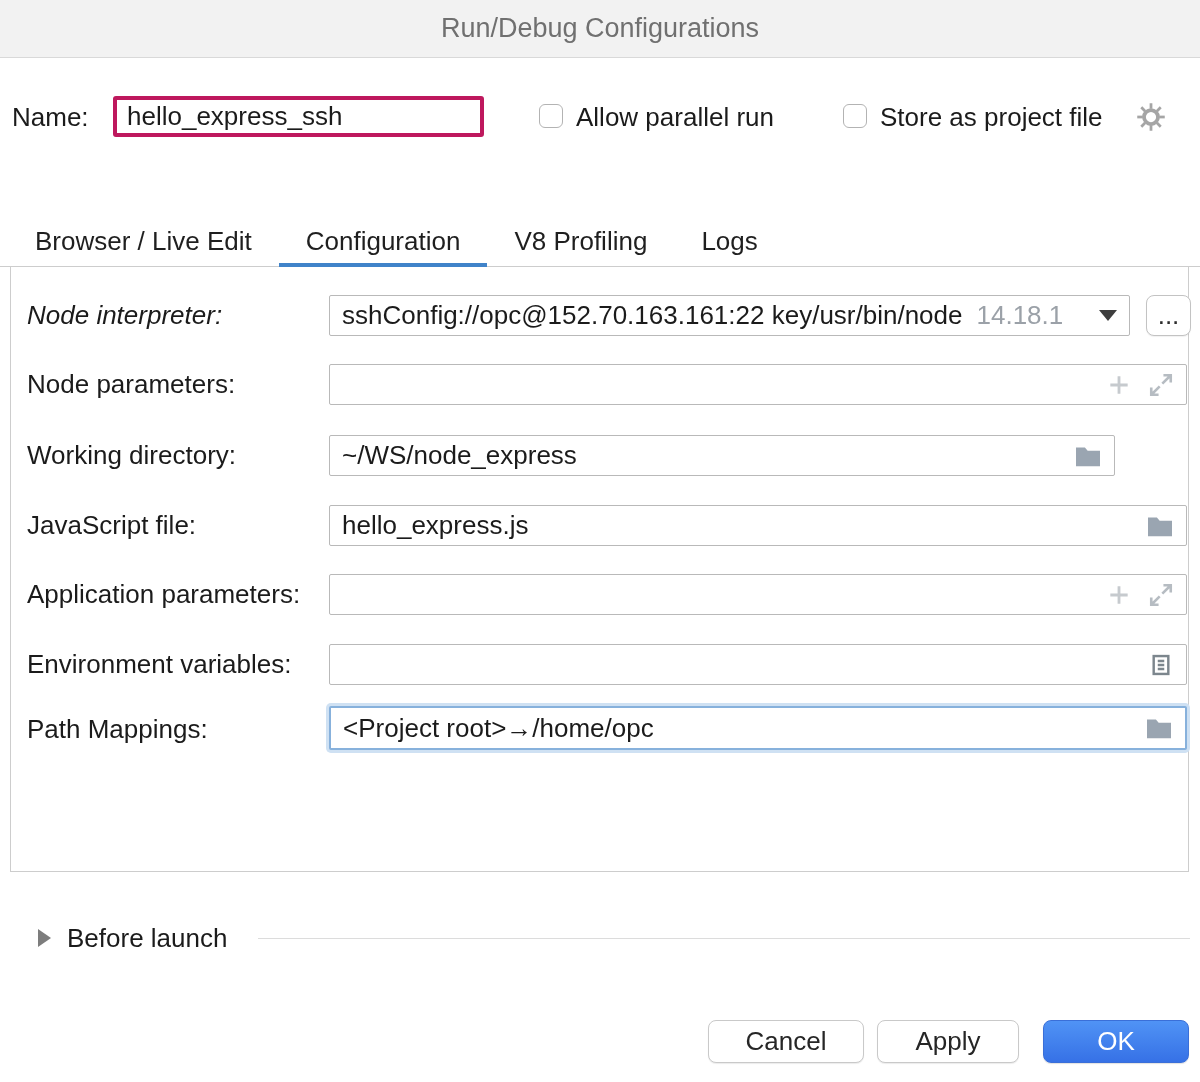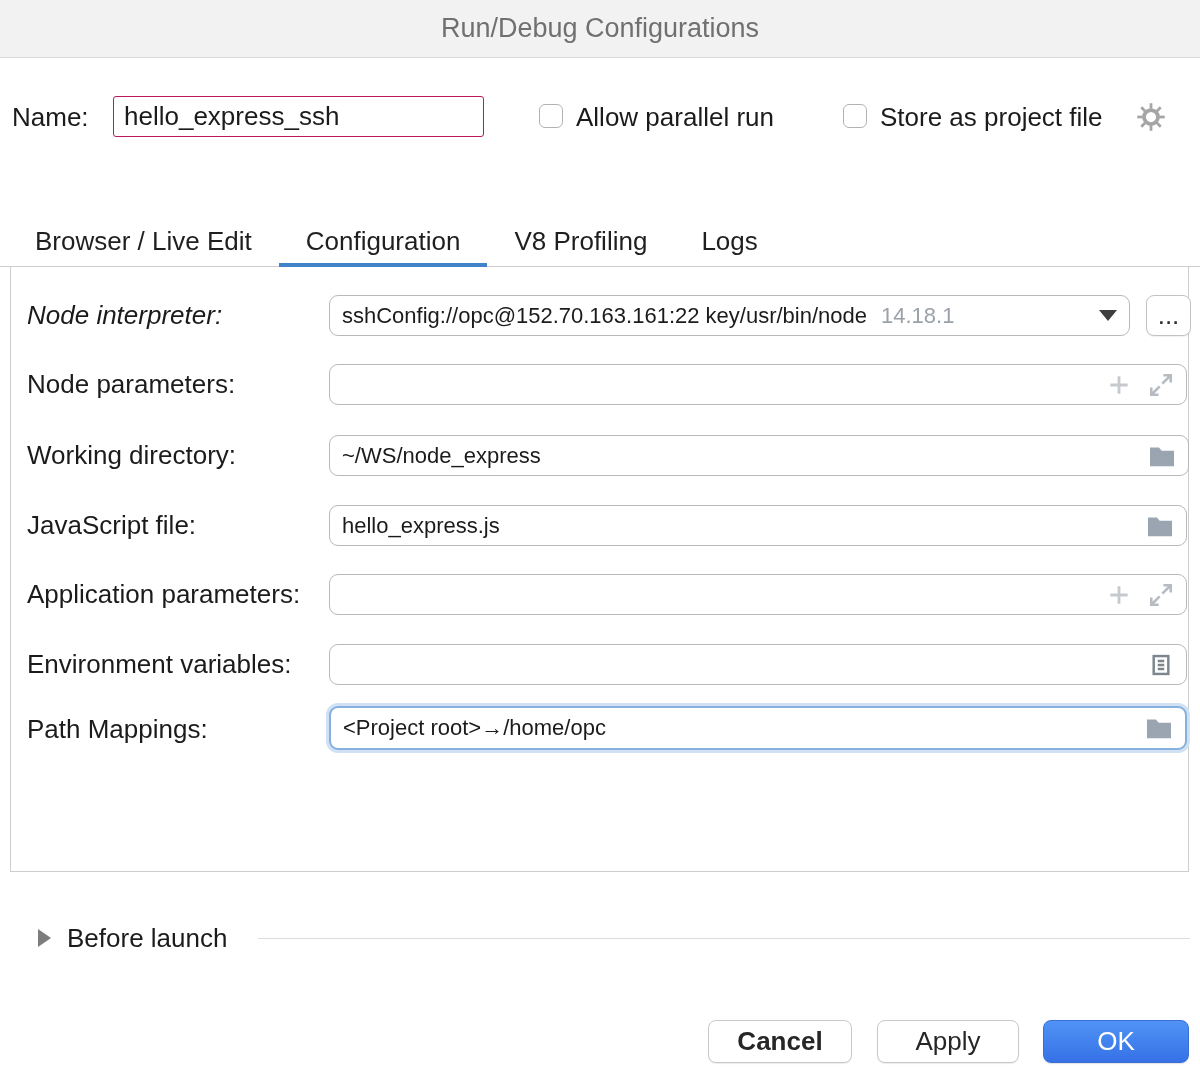--- a/index.html
+++ b/index.html
@@ -14,21 +14,21 @@
     position: absolute; left: 0; top: 0; width: 1200px; height: 57px;
     background: #f2f2f2; border-bottom: 1px solid #d9d9d9;
     display: flex; align-items: center; justify-content: center;
   }
   .titlebar .title { font-size: 27px; color: var(--title-text, #707070); }
 
   
   .name-label { position: absolute; left: 12px; top: 102px; font-size: 26px; text-align: right; }
   .name-input {
     position: absolute; left: 113px; top: 96px; width: 371px; height: 41px;
-    box-sizing: border-box; border: 1px solid #be185d; border-radius: 3px;
+    box-sizing: border-box; border: 4px solid #be185d; border-radius: 3px;
     font-family: inherit; font-size: 26px; color: #1b1b1b; padding: 0 10px;
     background: #fff; outline: none;
   }
   .checkbox {
     position: absolute; width: 24px; height: 24px; box-sizing: border-box;
     border: 1px solid #b3b3b3; border-radius: 6px; background: #fff;
   }
   .cb1 { left: 539px; top: 104px; }
   .cb2 { left: 843px; top: 104px; }
   .cb-label { position: absolute; top: 102px; font-size: 26px; white-space: nowrap; }
@@ -62,26 +62,26 @@
   .lbl-1 { top: 33px; font-style: italic; }
   .lbl-2 { top: 102px; }
   .lbl-3 { top: 173px; }
   .lbl-4 { top: 243px; }
   .lbl-5 { top: 312px; }
   .lbl-6 { top: 382px; }
   .lbl-7 { top: 447px; }
 
   .field {
     position: absolute; left: 318px; height: 41px; box-sizing: border-box;
-    border: 1px solid #b9b9b9; border-radius: 9px; background: #fff;
-    display: flex; align-items: center; padding: 0 12px; font-size: 22px;
+    border: 1px solid #b9b9b9; border-radius: 2px; background: #fff;
+    display: flex; align-items: center; padding: 0 12px; font-size: 26px;
   }
   .fld-1 { top: 28px; width: 801px; }
   .fld-2 { top: 97px; width: 858px; }
-  .fld-3 { top: 168px; width: 860px; }
+  .fld-3 { top: 168px; width: 786px; }
   .fld-4 { top: 238px; width: 858px; }
   .fld-5 { top: 307px; width: 858px; }
   .fld-6 { top: 377px; width: 858px; }
   .fld-7 {
     top: 439px; width: 858px; height: 44px;
     border: 2px solid var(--focus-border, #87b1dc);
     box-shadow: 0 0 0 3px #cfe1f3;
   }
   .field .value { white-space: nowrap; overflow: hidden; }
   .field .version { color: #9ba1a8; margin-left: 14px; white-space: nowrap; }
@@ -121,21 +121,21 @@
   }
   .btn.secondary {
     background: #ffffff; border: 1px solid #c9c9c9; color: #262626;
     box-shadow: 0 1px 1px rgba(0,0,0,0.08);
   }
   .btn.primary {
     background: linear-gradient(var(--ok-button-top, #5093f5), var(--ok-button-bottom, #3671e6));
     border: 1px solid #3a6fd8; color: #ffffff;
     box-shadow: 0 1px 1px rgba(0,0,0,0.12);
   }
-  .btn-cancel { left: 708px; width: 144px; font-weight: bold; }
+  .btn-cancel { left: 708px; width: 156px; }
   .btn-apply { left: 877px; width: 142px; text-align: center; }
   .btn-ok { left: 1043px; width: 146px; }
 </style>
 </head>
 <body>
 
 <div class="dialog">
 
   <div class="titlebar">
     <span class="title">Run/Debug Configurations</span>

